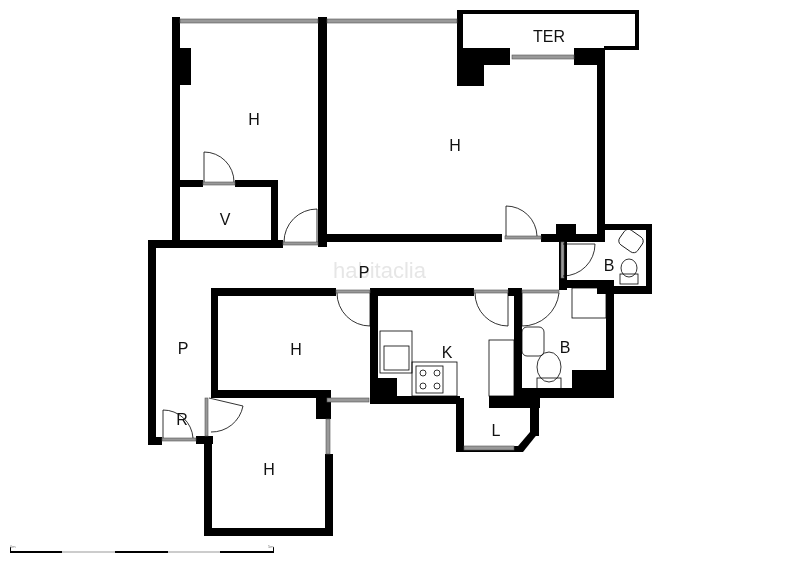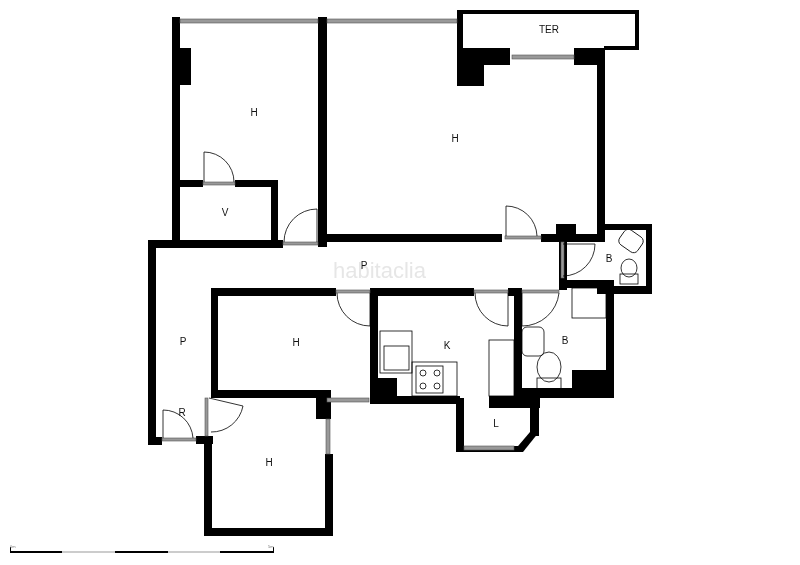--- a/index.html
+++ b/index.html
@@ -1,18 +1,18 @@
 <!DOCTYPE html>
 <html><head>
 <meta charset="utf-8">
 <style>
   html, body { margin: 0; padding: 0; background: #ffffff; }
   body { width: 800px; height: 565px; position: relative; overflow: hidden; font-family: "Liberation Sans", sans-serif; }
   #plan { position: absolute; left: 0; top: 0; width: 800px; height: 565px; }
-  .lbl { position: absolute; font-size: 10px; color: #111; transform: translate(-50%, -50%); line-height: 1; }
+  .lbl { position: absolute; font-size: 16px; color: #111; transform: translate(-50%, -50%); line-height: 1; margin-top: 7px; }
   .wm { position: absolute; left: 333px; top: 258px; font-size: 22px; color: rgba(200,200,200,0.45); letter-spacing: 0px; font-weight: normal; }
   .scale-txt { position: absolute; font-size: 4px; color: #777; }
 </style>
 </head>
 <body>
 
 <svg id="plan" viewBox="0 0 800 565" xmlns="http://www.w3.org/2000/svg">
   <g fill="#000">
 
     <rect x="172" y="17" width="8" height="227"></rect>

